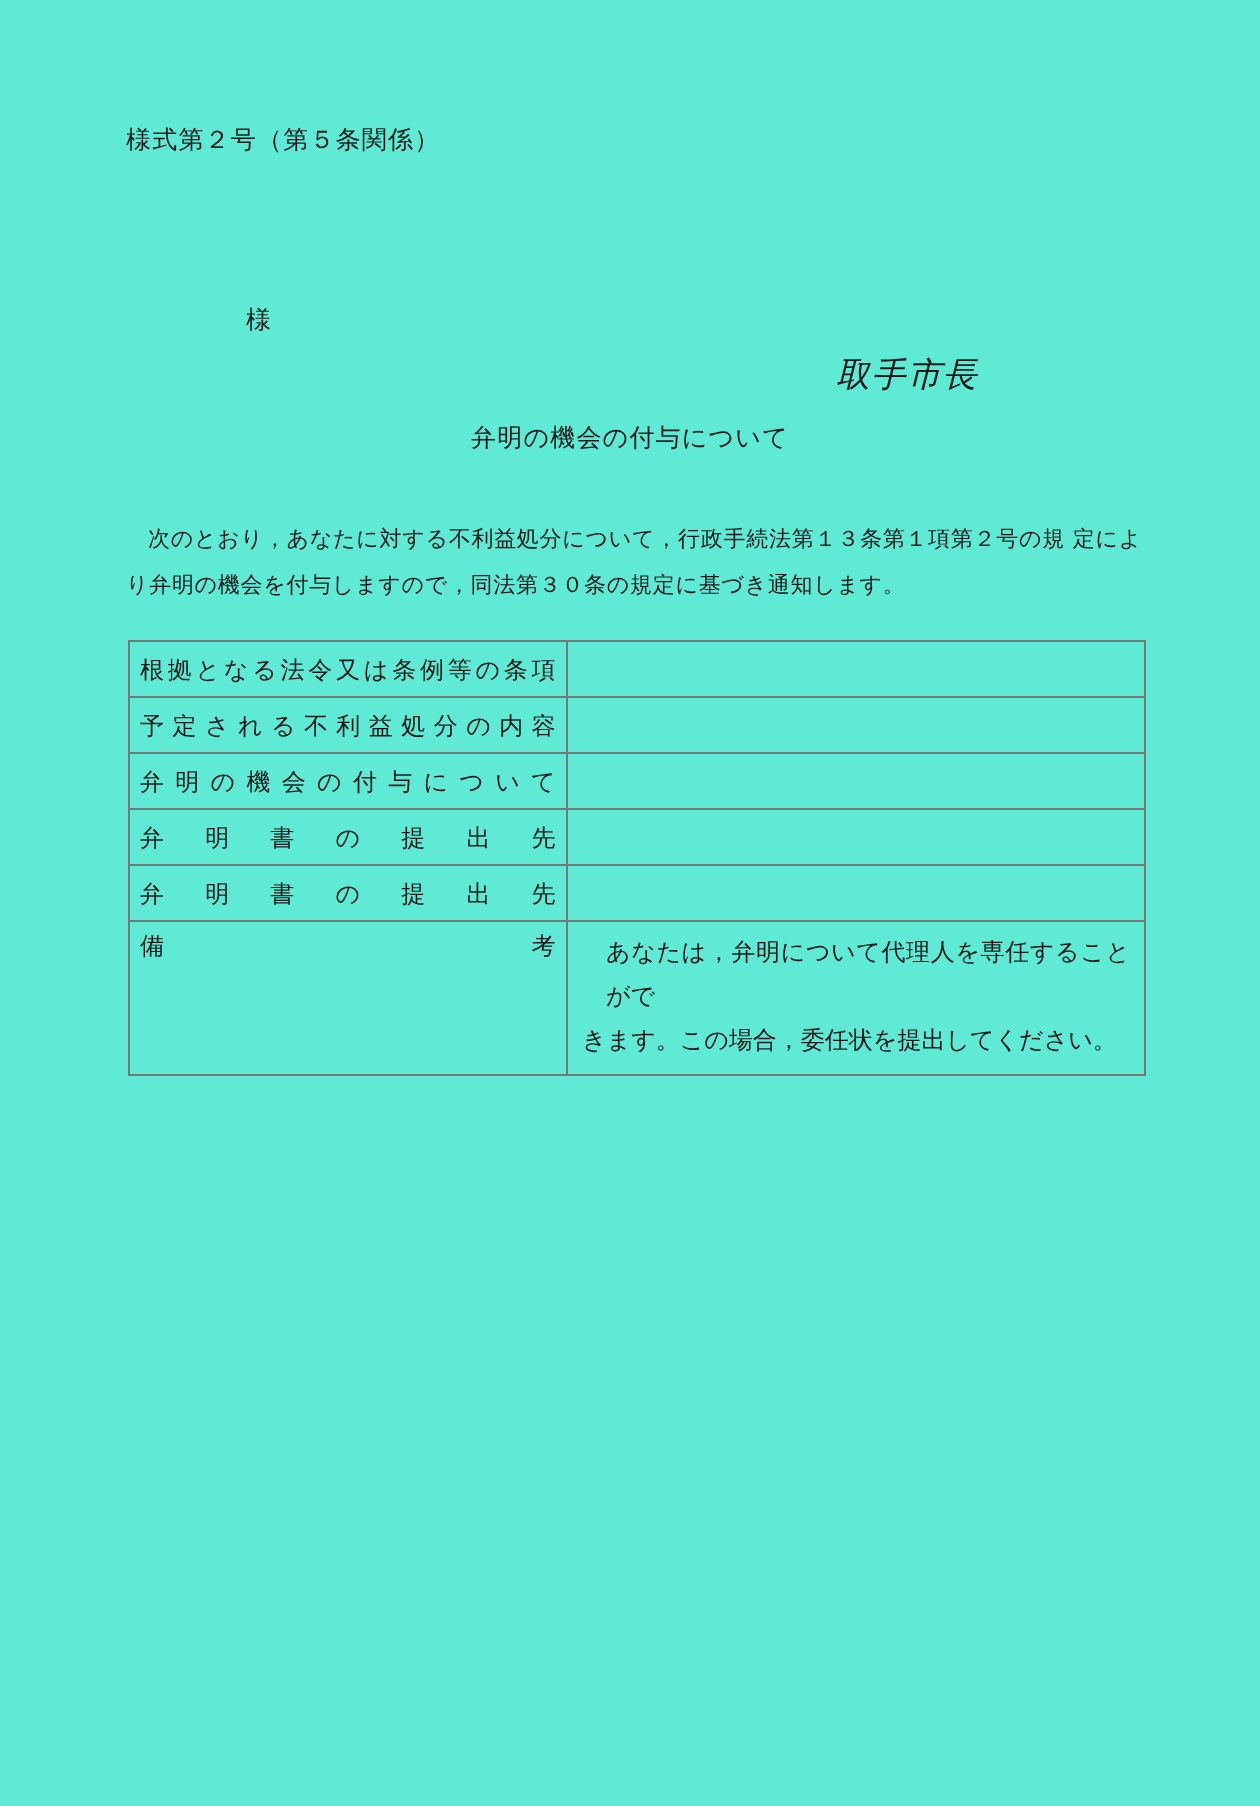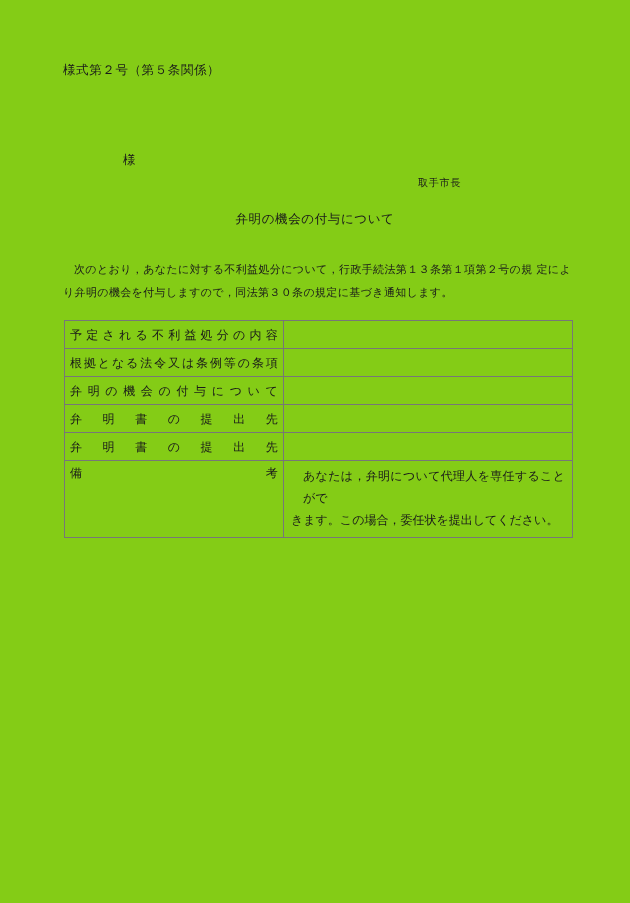--- a/index.html
+++ b/index.html
@@ -12,21 +12,21 @@
     background: #ffffff;
     font-family: "DejaVu Serif", "Liberation Serif", serif;
     color: #1a1a1a;
     position: relative;
     overflow: hidden;
   }
 
   .page {
     position: absolute;
     inset: 0;
-    background: #84cc16;
+    background: #5eead4;
   }
 
   
   .form-id {
     position: absolute;
     left: 63px;
     top: 62px;
     font-size: 12.5px;
     letter-spacing: 0.6px;
     white-space: nowrap;
@@ -60,22 +60,23 @@
     top: 152px;
     font-size: 12.5px;
     letter-spacing: 0.5px;
   }
 
   
   .issuer {
     position: absolute;
     left: 418px;
     top: 176px;
-    font-size: 10px;
+    font-size: 17px;
     letter-spacing: 0.8px;
+    font-style: italic;
   }
 
   
   .doc-title {
     position: absolute;
     left: 0;
     right: 0;
     top: 211px;
     text-align: center;
     font-size: 12.5px;
@@ -153,25 +154,25 @@
   <div class="doc-title">弁明の機会の付与について</div>
 
   <div class="body-text">
     <span class="indent">次のとおり，あなたに対する不利益処分について，行政手続法第１３条第１項第２号の規</span>
     <span>定により弁明の機会を付与しますので，同法第３０条の規定に基づき通知します。</span>
   </div>
 
   <table class="form-table">
     <tbody>
       <tr>
-        <td class="label">予定される不利益処分の内容</td>
+        <td class="label">根拠となる法令又は条例等の条項</td>
         <td class="value"></td>
       </tr>
       <tr>
-        <td class="label">根拠となる法令又は条例等の条項</td>
+        <td class="label">予定される不利益処分の内容</td>
         <td class="value"></td>
       </tr>
       <tr>
         <td class="label">弁明の機会の付与について</td>
         <td class="value"></td>
       </tr>
       <tr>
         <td class="label">弁明書の提出先</td>
         <td class="value"></td>
       </tr>

